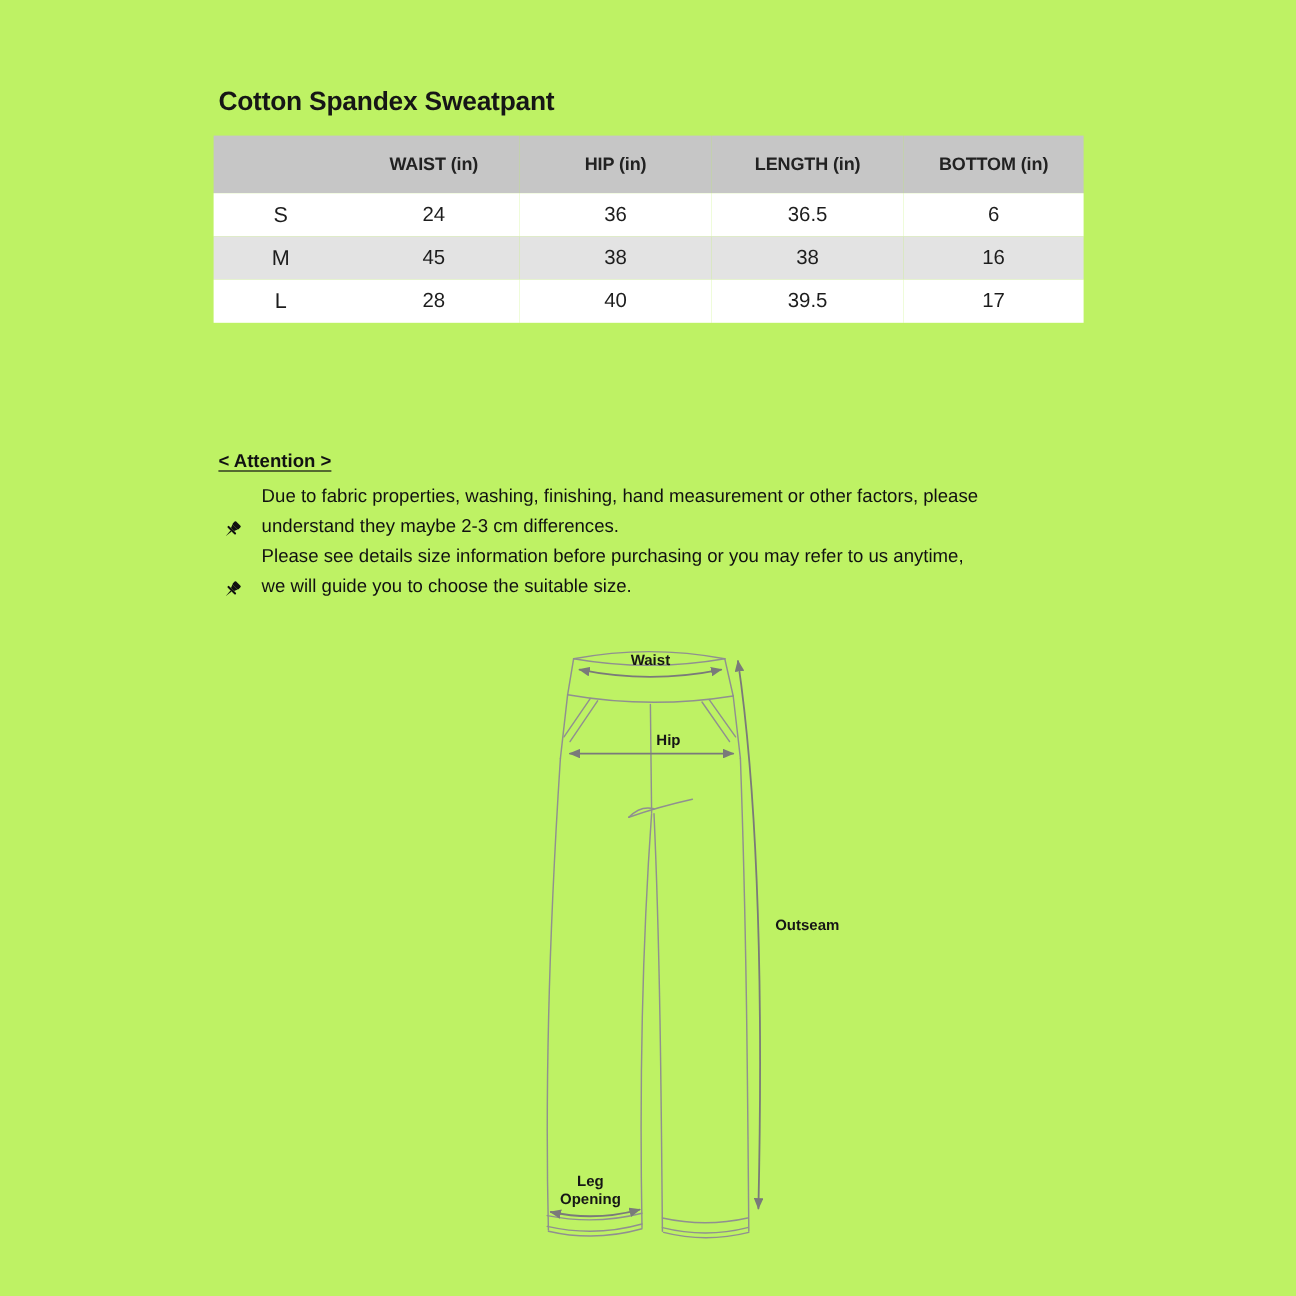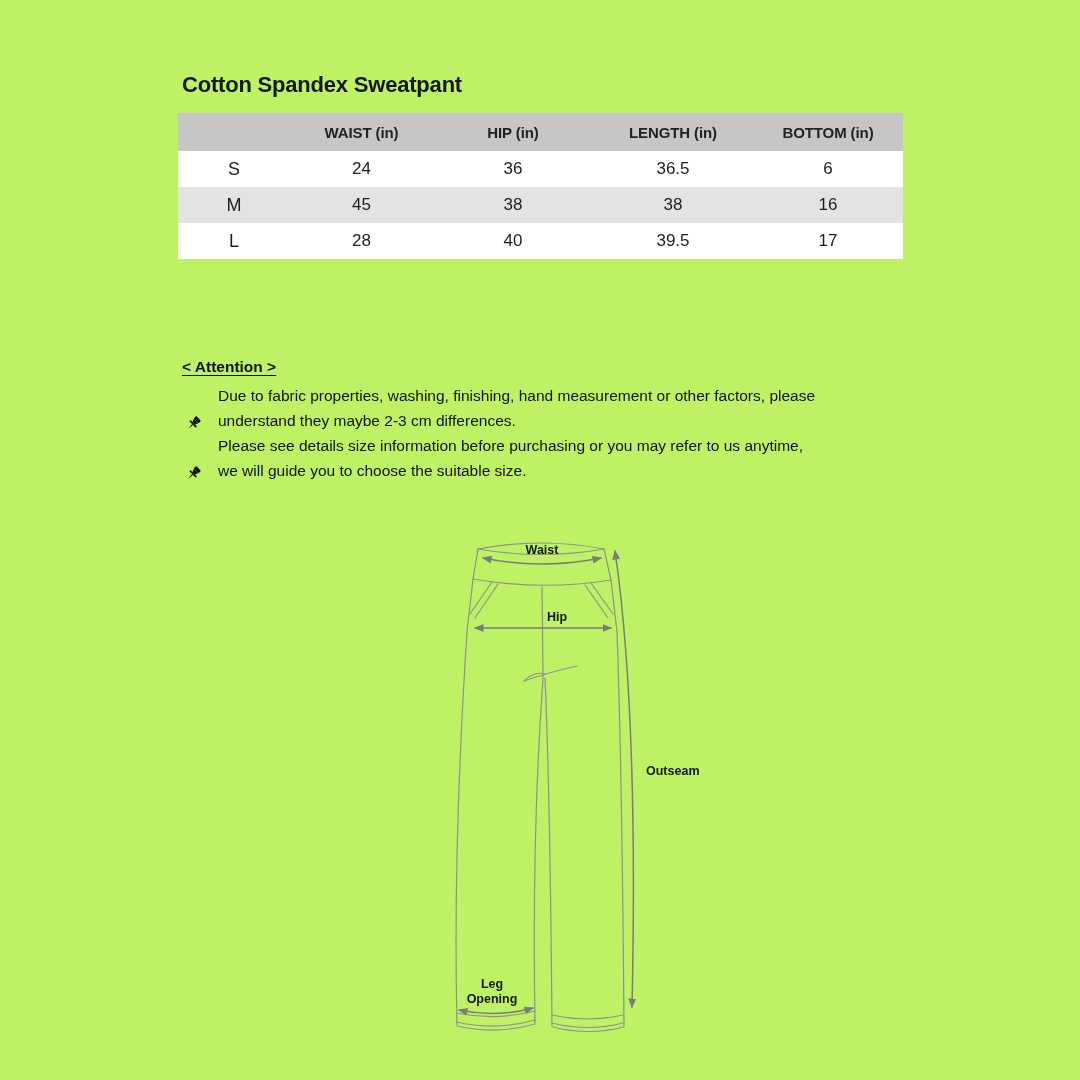--- a/index.html
+++ b/index.html
@@ -32,41 +32,41 @@
     top: 113px;
     width: 725px;
     border-collapse: collapse;
     table-layout: fixed;
   }
   .size-table th, .size-table td {
     text-align: center;
     vertical-align: middle;
     padding: 0;
   }
-  .size-table thead tr { height: 38px; background: #c6c6c6; }
+  .size-table thead tr { height: 48px; background: #c6c6c6; }
   .size-table thead th {
     font-size: 15px;
     font-weight: 600;
     color: #222222;
     letter-spacing: -0.1px;
   }
   .size-table tbody tr { height: 36px; background: #ffffff; }
   .size-table tbody tr.alt { background: #e3e3e3; }
   .size-table tbody td {
     font-size: 17px;
     font-weight: 500;
     color: #1d1d1d;
   }
   .size-table td.size-col { font-size: 18px; }
 
   
   .attention {
     position: absolute;
     left: 182px;
-    top: 358px;
+    top: 376px;
     width: 650px;
   }
   .attention-title {
     display: inline-block;
     font-size: 15.5px;
     font-weight: 700;
     color: #111111;
     text-decoration: underline;
     text-underline-offset: 3px;
     margin-bottom: 8px;

